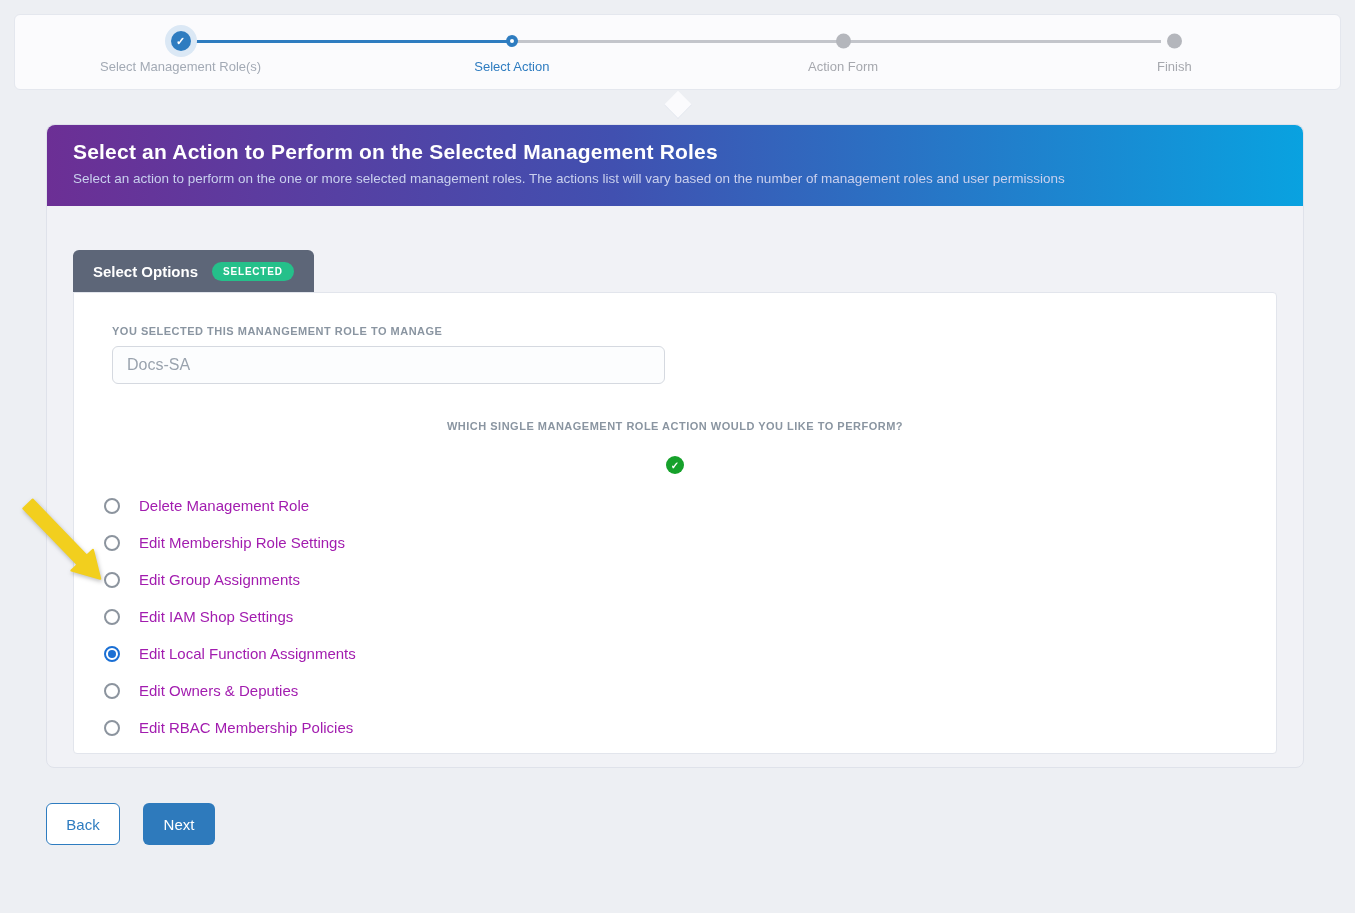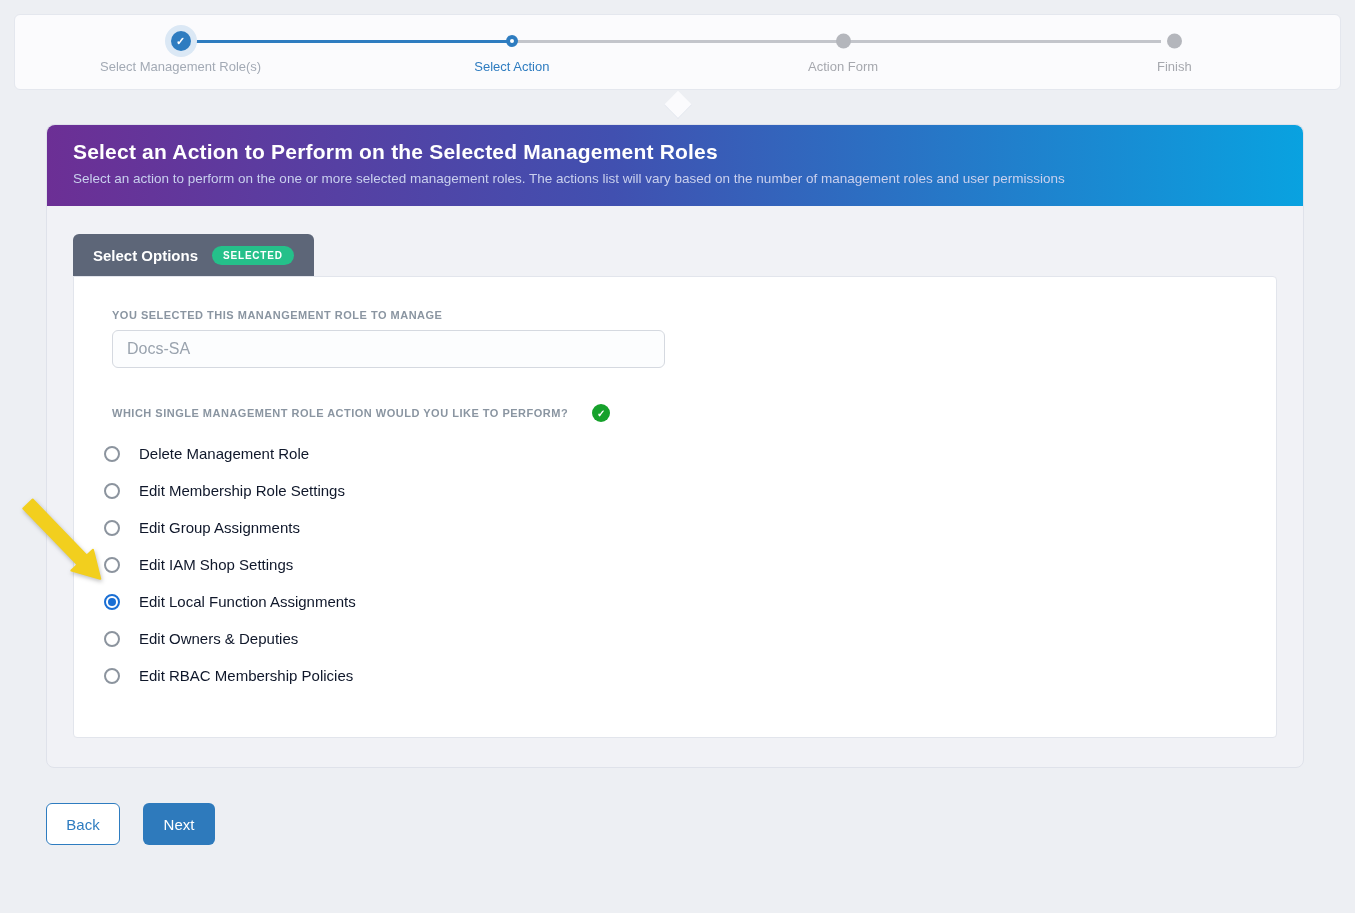--- a/index.html
+++ b/index.html
@@ -49,21 +49,21 @@
   }
   .panel-header {
     height: 81px; border-radius: 8px 8px 0 0; padding: 15px 26px 0;
     background: linear-gradient(90deg, #6c2f95 0%, #4150b0 45%, #09a2e0 100%);
   }
   .panel-title { color: #fff; font-size: 21px; font-weight: bold; letter-spacing: 0.2px; }
   .panel-subtitle { margin-top: 7px; color: #c9d0ee; font-size: 13.5px; }
 
   .tab {
     display: inline-flex; align-items: center; gap: 14px;
-    margin: 28px 0 0 26px; height: 42px; padding: 0 20px;
+    margin: 44px 0 0 26px; height: 42px; padding: 0 20px;
     background: #5d6678; color: #fff; font-size: 15px; font-weight: bold;
     border-radius: 6px 6px 0 0; cursor: pointer;
   }
   .badge {
     background: #25c08a; color: #fff; font-size: 10px; font-weight: bold;
     padding: 4px 11px; border-radius: 10px; letter-spacing: 0.8px;
   }
 
   .options-card {
     margin: 0 26px; height: 462px; padding: 32px 38px;
@@ -71,38 +71,38 @@
   }
   .field-label {
     font-size: 11px; color: #8a95a1; letter-spacing: 0.5px; font-weight: bold;
   }
   .text-input {
     display: block; margin-top: 9px; width: 553px; height: 38px;
     border: 1px solid #d5d9e0; border-radius: 6px; background: #fcfdfe;
     color: #9aa3ae; font-size: 16px; padding: 0 14px;
     font-family: "Liberation Sans", sans-serif; outline: none;
   }
-  .question-row { margin-top: 36px; display: flex; align-items: center; gap: 24px; }
+  .question-row { margin-top: 36px; display: flex; align-items: center; gap: 24px; flex-direction: column; }
   .check-circle {
     width: 18px; height: 18px; border-radius: 50%; background: #16a12b;
     color: #fff; font-size: 10px; font-weight: bold;
     display: flex; align-items: center; justify-content: center; flex: 0 0 auto;
   }
   .options-list { margin-top: 13px; margin-left: -8px; }
   .option { display: flex; align-items: center; height: 37px; gap: 19px; cursor: pointer; }
   .radio {
     width: 16px; height: 16px; border-radius: 50%; border: 2px solid #8c949e;
     background: #fff; position: relative; flex: 0 0 auto;
   }
   .option.selected .radio { border-color: #1a6fd4; }
   .option.selected .radio::after {
     content: ""; position: absolute; left: 2px; top: 2px; right: 2px; bottom: 2px;
     border-radius: 50%; background: #1a6fd4;
   }
-  .option-label { font-size: 15px; color: #0f172a; }
+  .option-label { font-size: 15px; color: #a21caf; }
 
   
   .btn-row { position: absolute; left: 46px; top: 803px; display: flex; gap: 23px; }
   .btn {
     height: 42px; border-radius: 6px; font-size: 15px; cursor: pointer;
     font-family: "Liberation Sans", sans-serif;
   }
   .btn-back { width: 74px; background: #fff; border: 1px solid #2e7cc0; color: #2e7cc0; }
   .btn-next { width: 72px; background: #2e7abc; border: none; color: #fff; }
 

